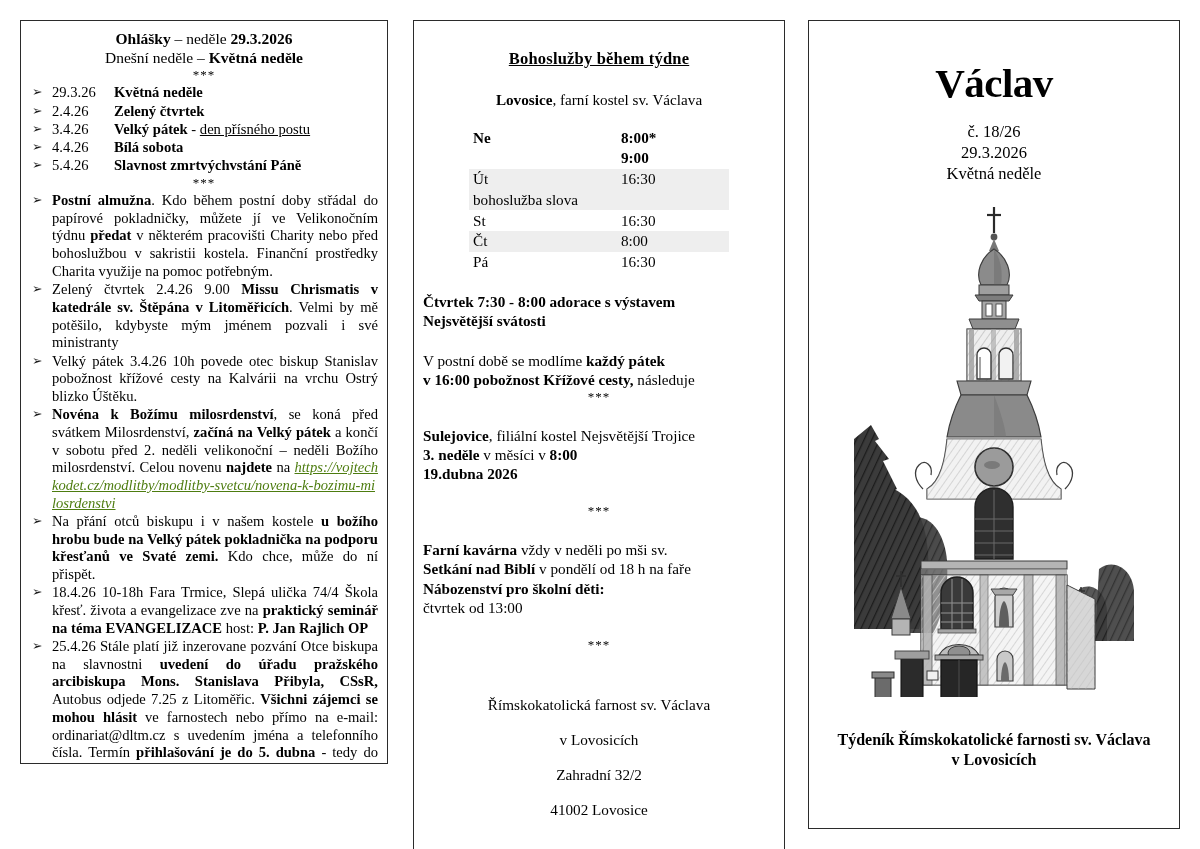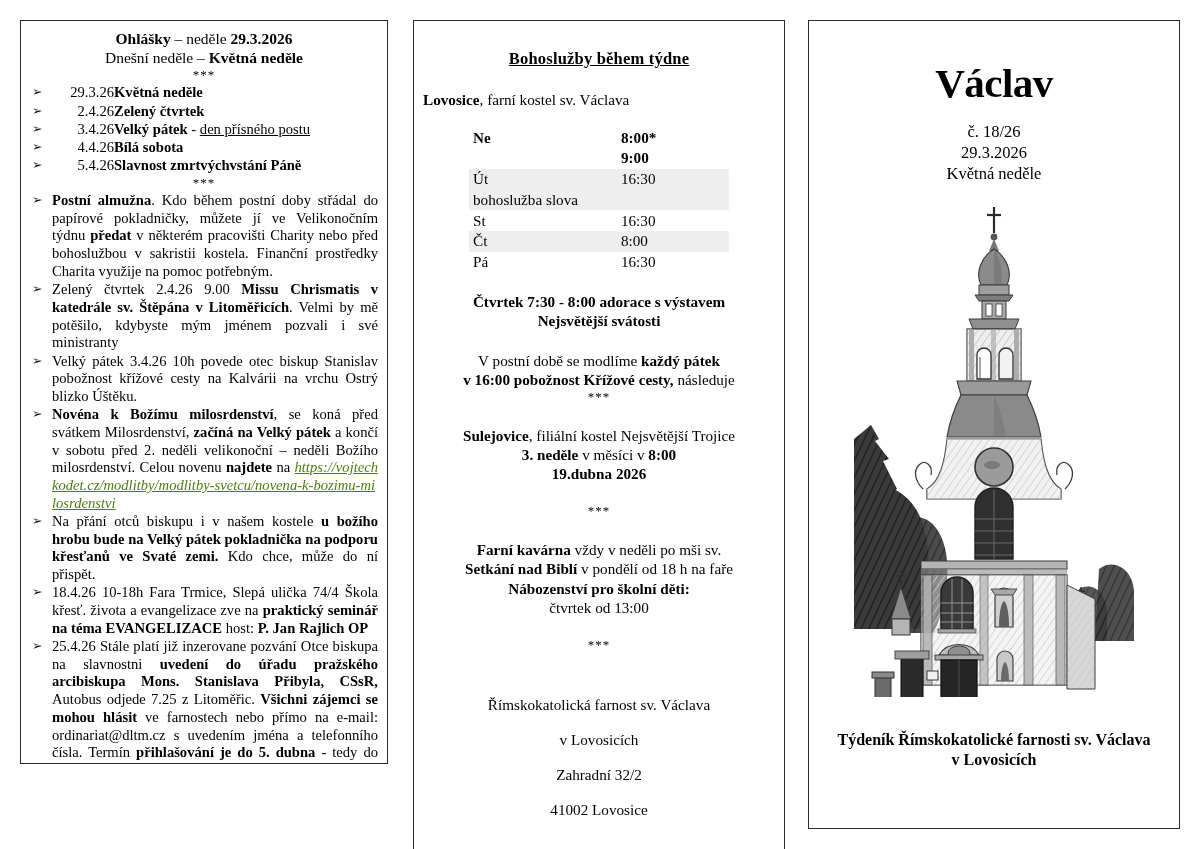--- a/index.html
+++ b/index.html
@@ -74,45 +74,45 @@
     left: 2px;
     top: 0px;
     font-size: 12.5px;
     line-height: 1.35;
     color: #1a1a1a;
     font-family: "DejaVu Sans", sans-serif;
   }
   ul.arrows > li.dates {
     text-align: left;
   }
-  .dt { display: inline-block; min-width: 62px; text-align: right; }
+  .dt { display: inline-block; min-width: 62px; }
   .u { text-decoration: underline; }
   a.link, .link {
     color: #4d7c0f;
     text-decoration: underline;
     word-break: break-all;
     font-style: italic;
   }
 
   
   .mid-title {
     text-align: center;
     font-weight: bold;
     font-size: 16.5px;
     text-decoration: underline;
     margin: 22px 0 0 0;
     letter-spacing: 0.2px;
   }
   .mid-sub {
-    text-align: left;
+    text-align: center;
     font-size: 15.2px;
     margin: 22px 0 0 0;
   }
   .mid-c {
-    text-align: center;
+    text-align: left;
     font-size: 15.2px;
     line-height: 1.26;
     margin: 0;
   }
   .sp-20 { height: 20px; }
   .sp-26 { height: 26px; }
 
   table.sched {
     border-collapse: collapse;
     margin: 18px auto 0 auto;

